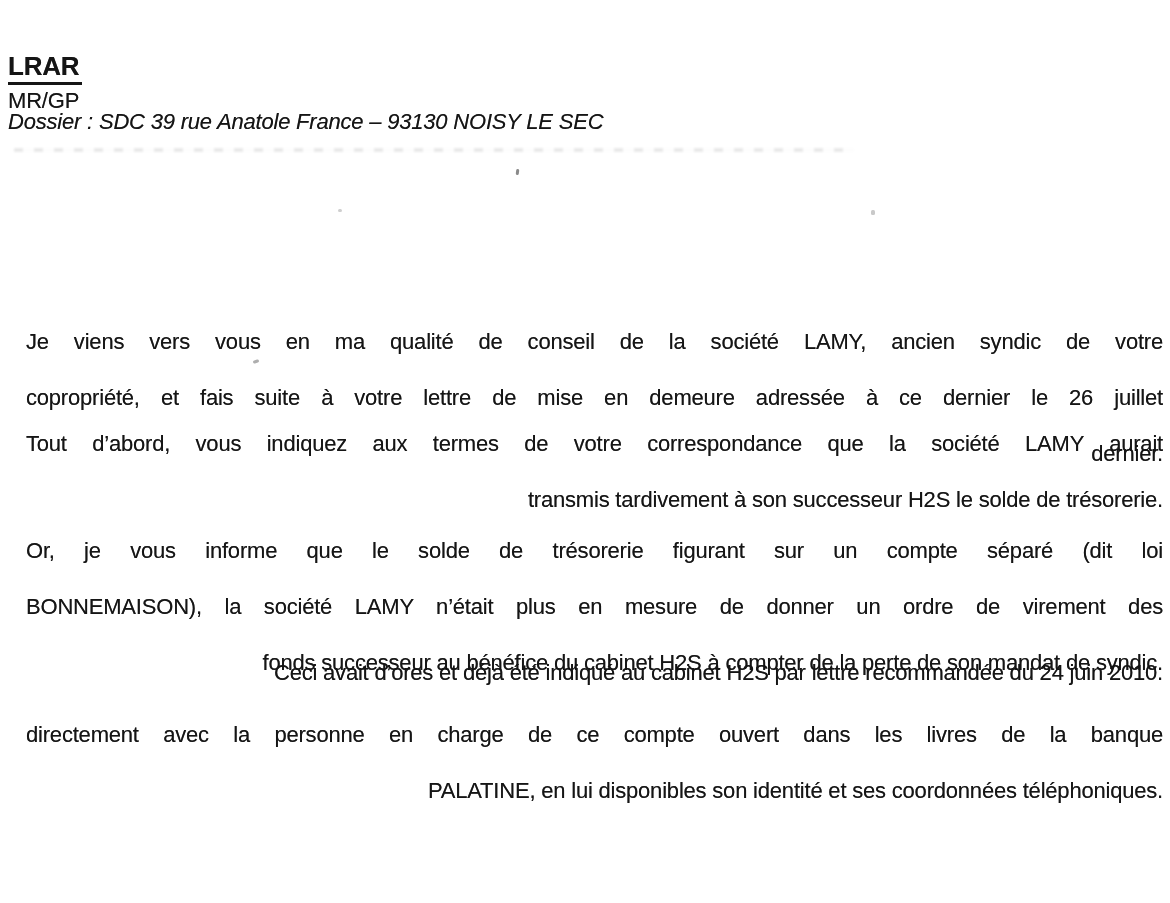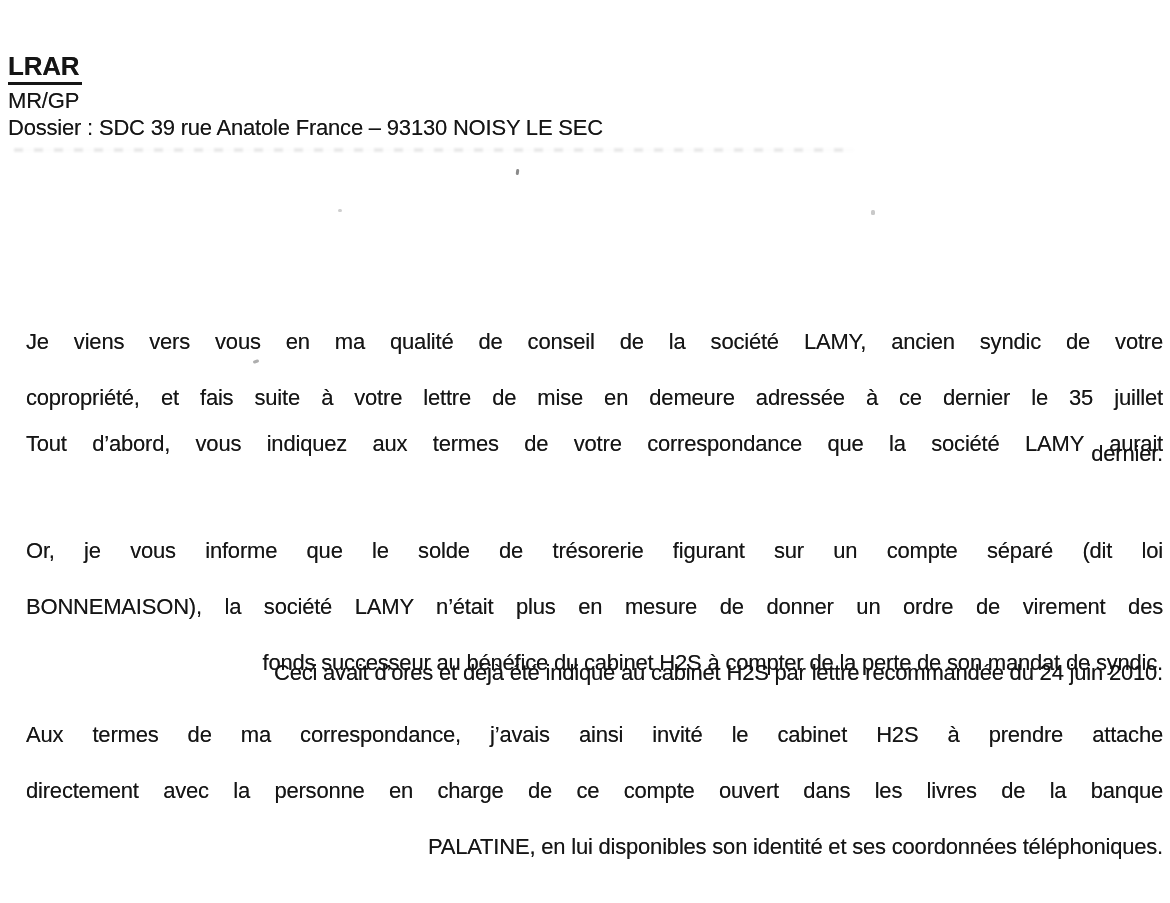--- a/index.html
+++ b/index.html
@@ -41,21 +41,21 @@
     top: 24px;
     font-weight: bold;
     font-size: 26px;
   }
   .lrar .u {
     display: inline-block;
     border-bottom: 3.5px solid #161616;
     padding: 0 3px 2px 0;
   }
   .ref      { top: 87px; }
-  .dossier  { top: 114px; }
+  .dossier  { top: 108px; font-style: italic; }
   .salut    { top: 237px; }
   .p1 { top: 300px; }
   .p2 { top: 402px; }
   .p3 { top: 509px; }
   .p4 { top: 631px; }
   .p5 { top: 693px; }
   .p6 { top: 807px; }
 
   
   .speck {
@@ -92,38 +92,38 @@
 
   <div class="smudge"></div>
   <div class="speck speck-a"></div>
   <div class="speck speck-b"></div>
   <div class="speck speck-c"></div>
   <div class="speck speck-d"></div>
 
 
   <div class="txt p1">
     <div class="jl">Je viens vers vous en ma qualité de conseil de la société LAMY, ancien syndic de votre</div>
-    <div class="jl">copropriété, et fais suite à votre lettre de mise en demeure adressée à ce dernier le 35 juillet</div>
+    <div class="jl">copropriété, et fais suite à votre lettre de mise en demeure adressée à ce dernier le 26 juillet</div>
     <div class="ll">dernier.</div>
   </div>
 
   <div class="txt p2">
     <div class="jl">Tout d’abord, vous indiquez aux termes de votre correspondance que la société LAMY aurait</div>
+    <div class="ll">transmis tardivement à son successeur H2S le solde de trésorerie.</div>
   </div>
 
   <div class="txt p3">
     <div class="jl">Or, je vous informe que le solde de trésorerie figurant sur un compte séparé (dit loi</div>
     <div class="jl">BONNEMAISON), la société LAMY n’était plus en mesure de donner un ordre de virement des</div>
     <div class="ll">fonds successeur au bénéfice du cabinet H2S à compter de la perte de son mandat de syndic.</div>
   </div>
 
   <div class="txt p4">
     <div class="ll">Ceci avait d’ores et déjà été indiqué au cabinet H2S par lettre recommandée du 24 juin 2010.</div>
   </div>
 
   <div class="txt p5">
-    <div class="jl">Aux termes de ma correspondance, j’avais ainsi invité le cabinet H2S à prendre attache</div>
     <div class="jl">directement avec la personne en charge de ce compte ouvert dans les livres de la banque</div>
     <div class="ll">PALATINE, en lui disponibles son identité et ses coordonnées téléphoniques.</div>
   </div>
 
 
 </div>
 
 </body></html>

